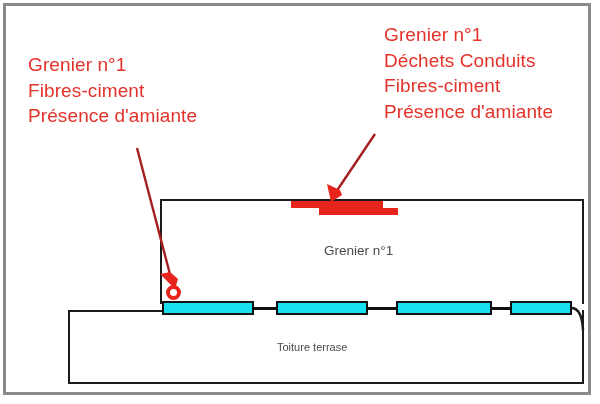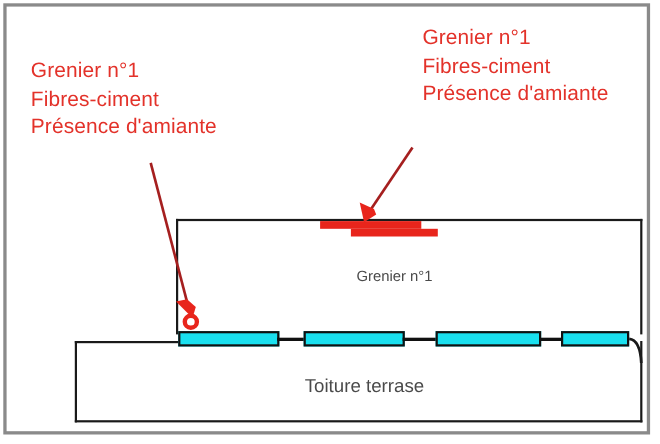--- a/index.html
+++ b/index.html
@@ -75,21 +75,21 @@
     top: 310px;
     width: 96px;
     height: 0;
     border-top: 2.5px solid #1a1a1a;
   }
   #terrace-label {
     position: absolute;
     left: 277px;
     top: 341px;
     color: #4a4a4a;
-    font-size: 17px;
+    font-size: 11px;
     white-space: nowrap;
   }
 
   
   .panel {
     position: absolute;
     top: 301px;
     height: 14px;
     background: #19e0ef;
     border: 2px solid #111111;
@@ -143,20 +143,21 @@
   <div id="frame"></div>
 
   <div class="annot" id="annot-left">
     <div>Grenier n°1</div>
     <div>Fibres-ciment</div>
     <div>Présence d'amiante</div>
   </div>
 
   <div class="annot" id="annot-right">
     <div>Grenier n°1</div>
+    <div>Déchets Conduits</div>
     <div>Fibres-ciment</div>
     <div>Présence d'amiante</div>
   </div>
 
   <div id="grenier-box"></div>
   <div id="grenier-label">Grenier n°1</div>
 
   <div class="duct" id="duct-1"></div>
   <div class="duct" id="duct-2"></div>
 

